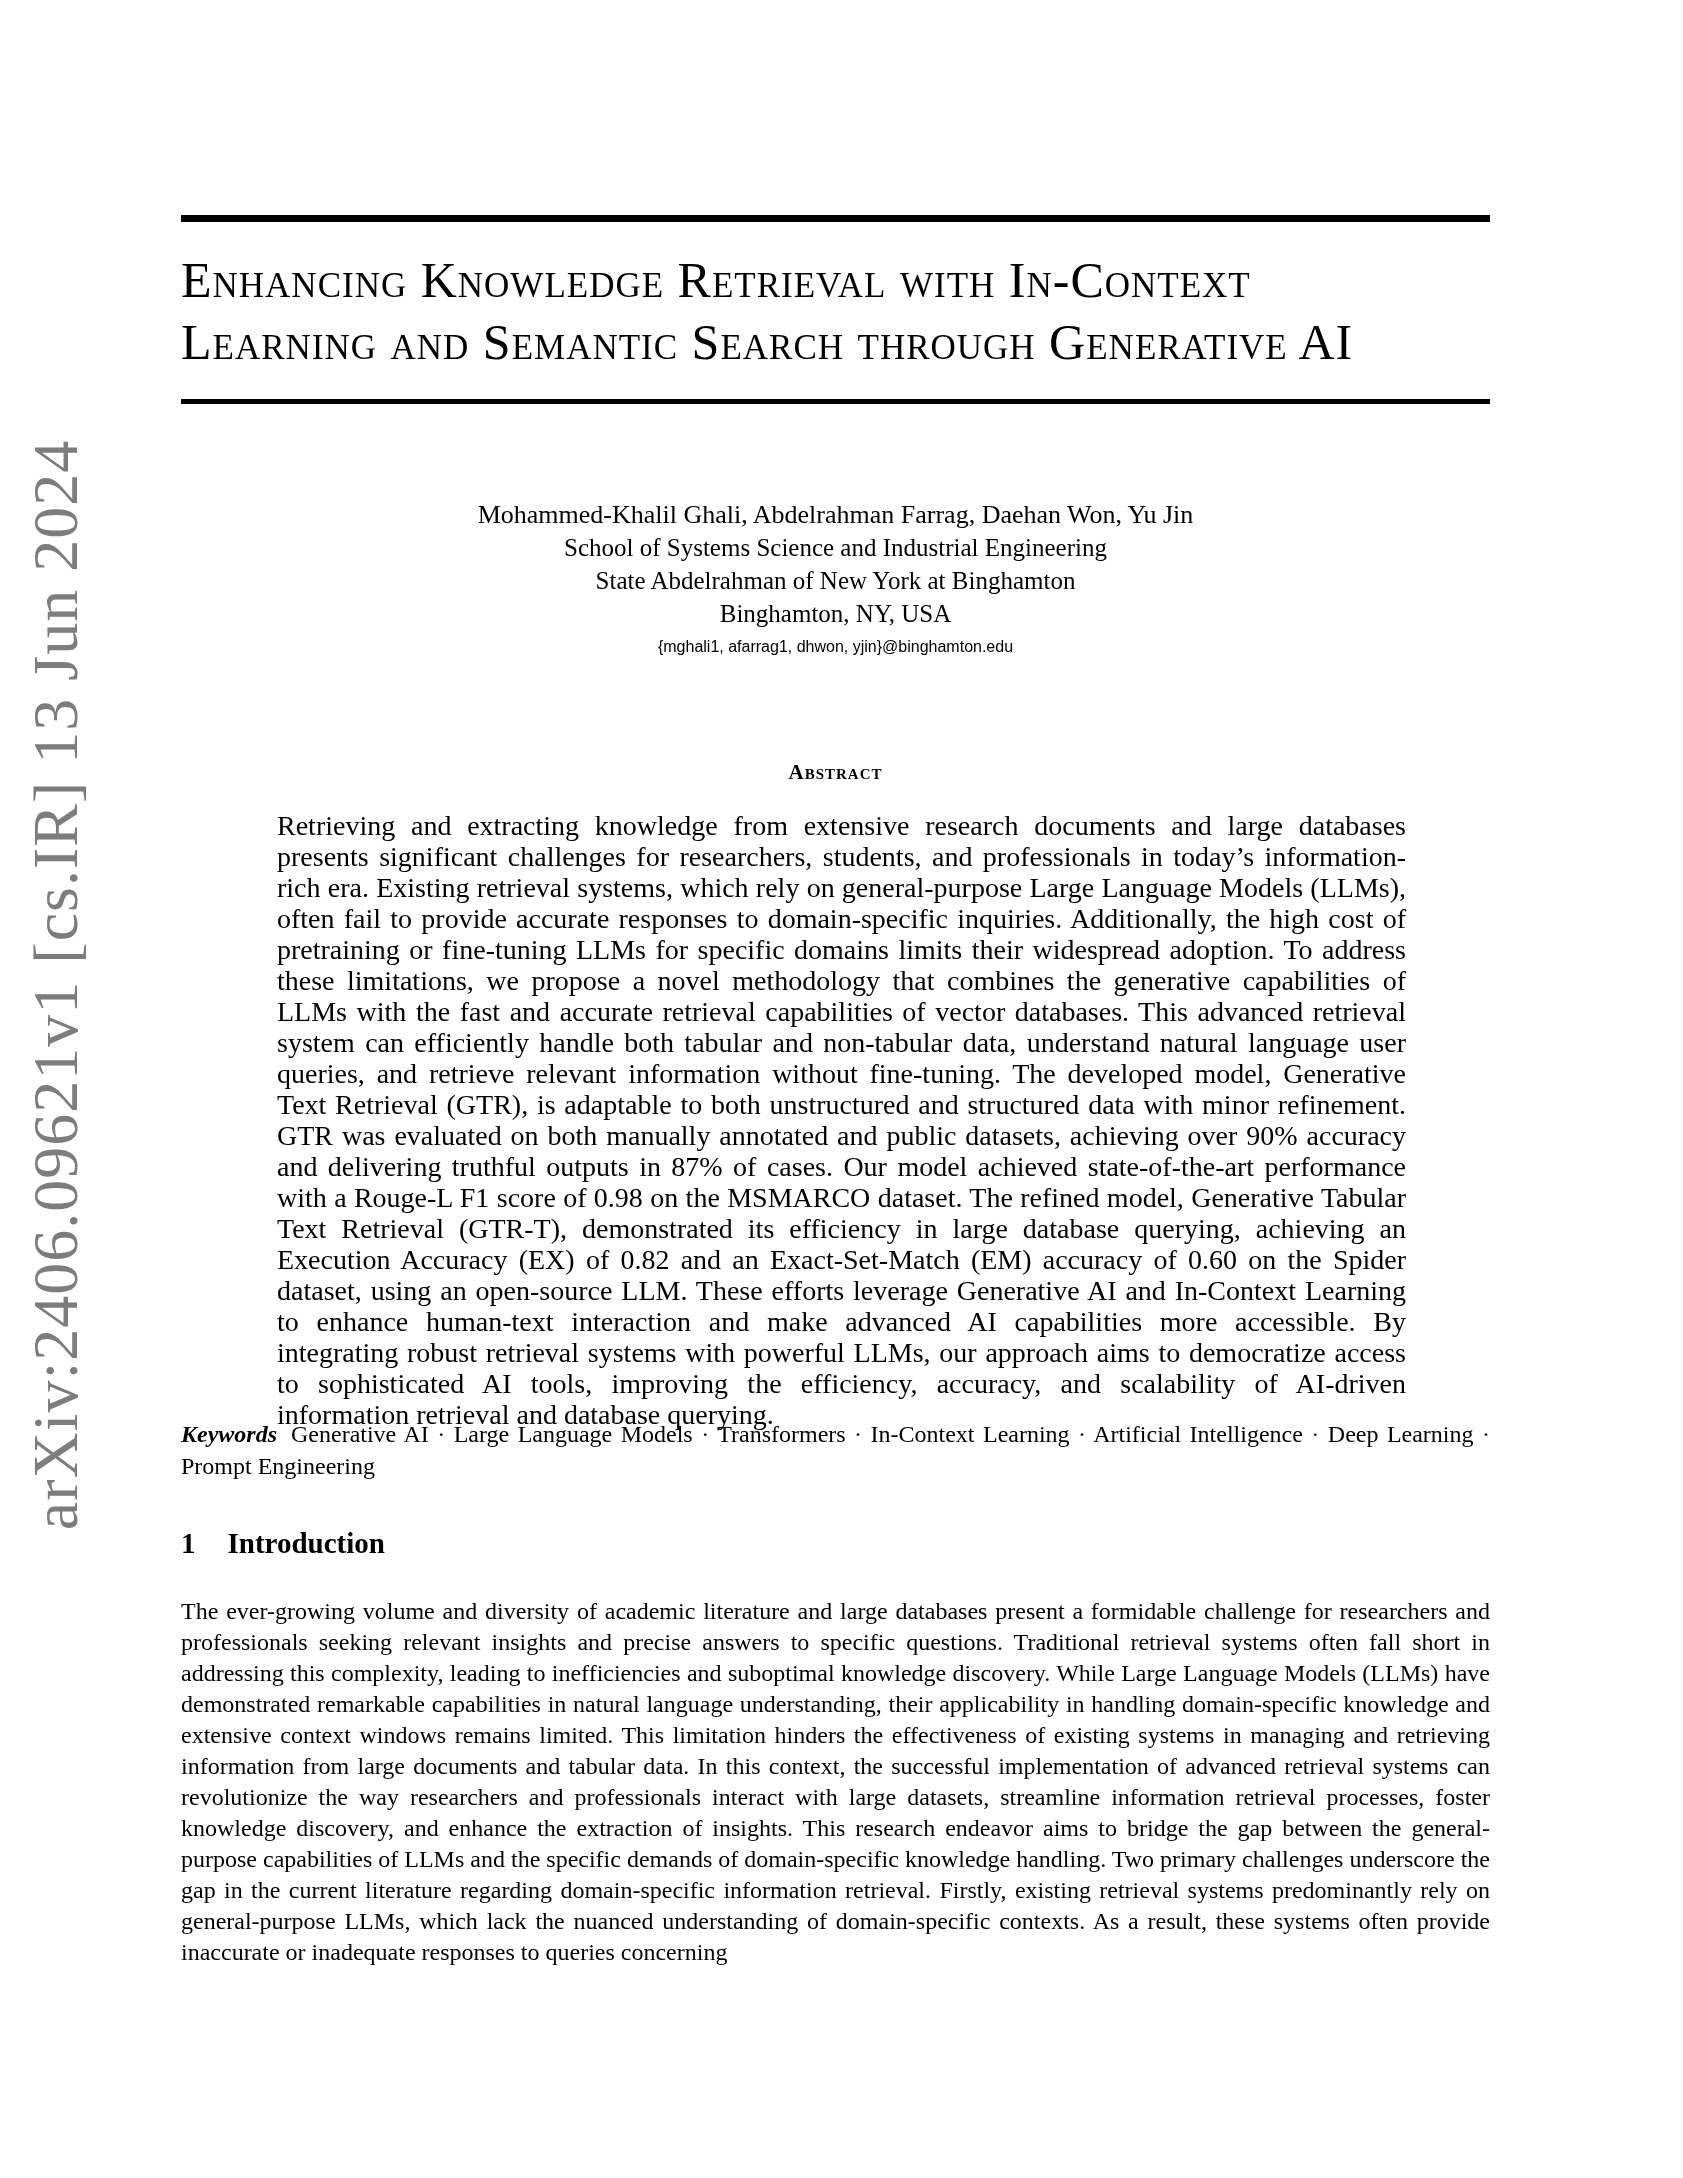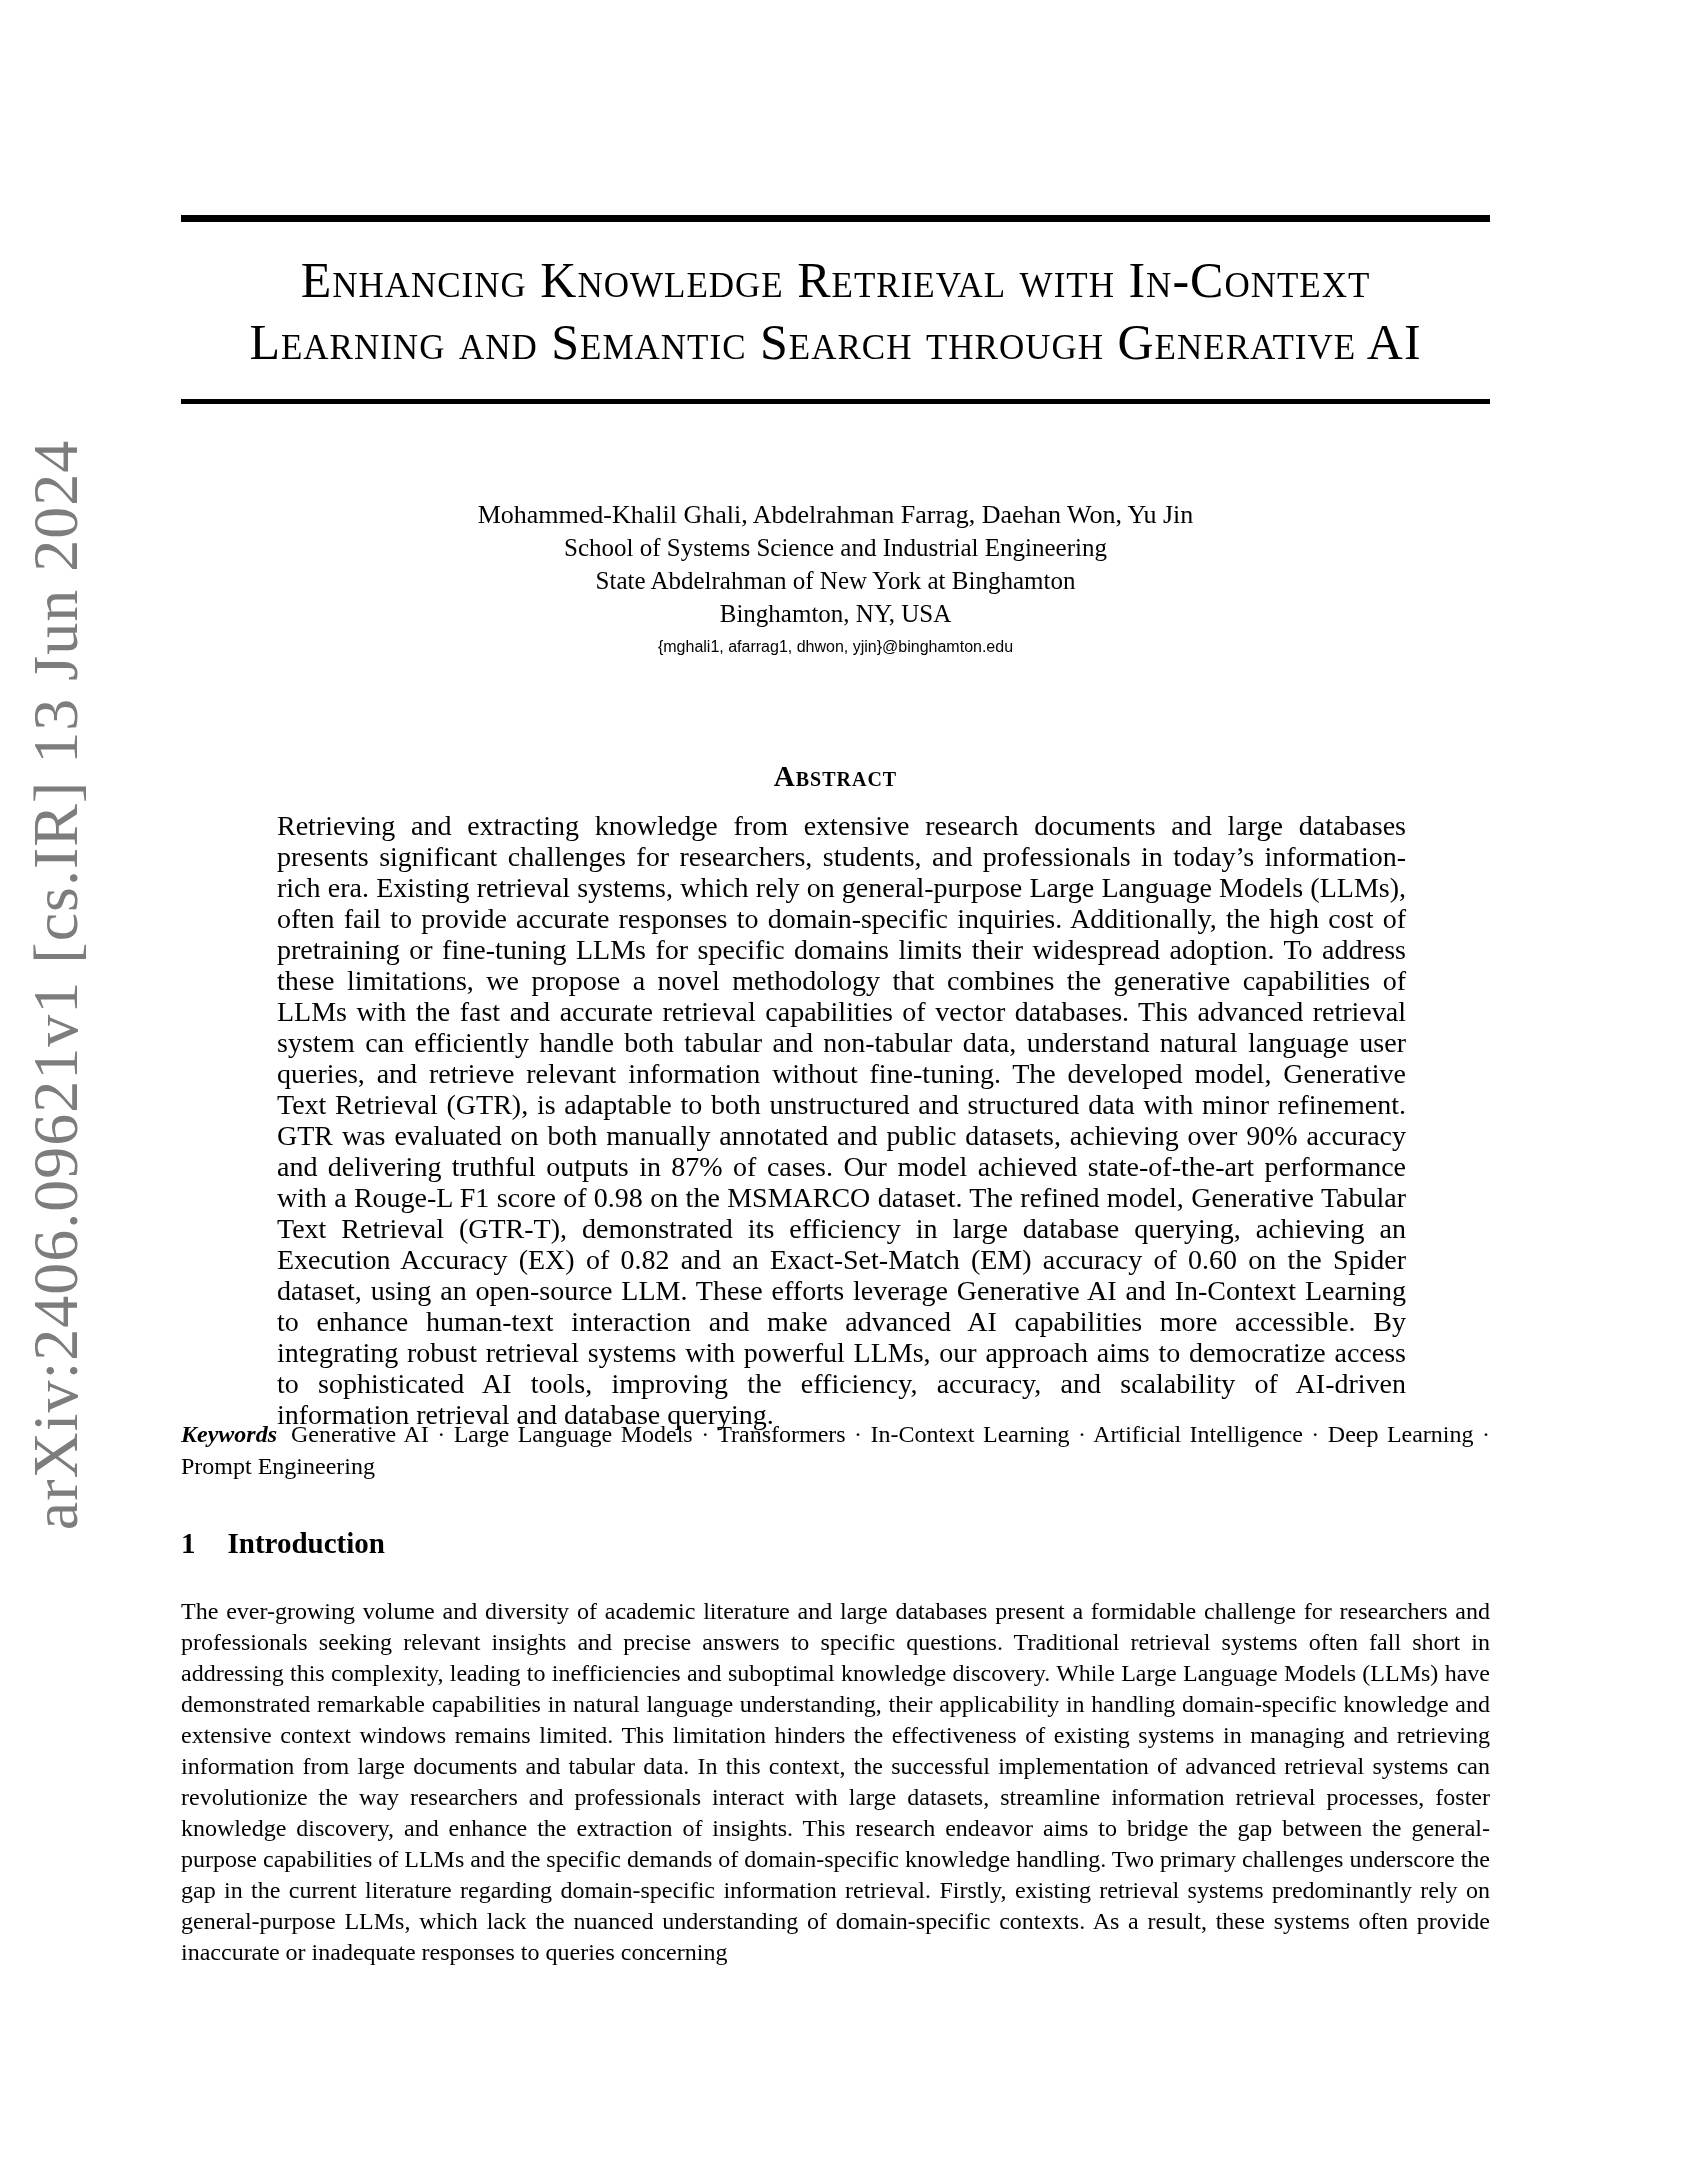--- a/index.html
+++ b/index.html
@@ -33,21 +33,21 @@
     width: 1309px;
     background: #000000;
   }
   .rule-top { top: 215px; height: 7px; }
   .rule-under-title { top: 399px; height: 5px; }
   .paper-title {
     position: absolute;
     left: 181px;
     top: 249px;
     width: 1309px;
-    text-align: center;
+    text-align: left;
     font-variant: small-caps;
     font-size: 50px;
     line-height: 62px;
     letter-spacing: 1px;
   }
   .paper-title .tline { display: block; }
   .authors {
     position: absolute;
     left: 181px;
     top: 498px;
@@ -65,21 +65,21 @@
     font-size: 16px;
   }
   .abstract-heading {
     position: absolute;
     left: 181px;
     top: 760px;
     width: 1309px;
     text-align: center;
     font-variant: small-caps;
     font-weight: 600;
-    font-size: 29px;
+    font-size: 21px;
     letter-spacing: 1px;
   }
   .abstract-body {
     position: absolute;
     left: 277px;
     top: 810px;
     width: 1129px;
     text-align: justify;
     font-size: 28px;
     line-height: 31px;

